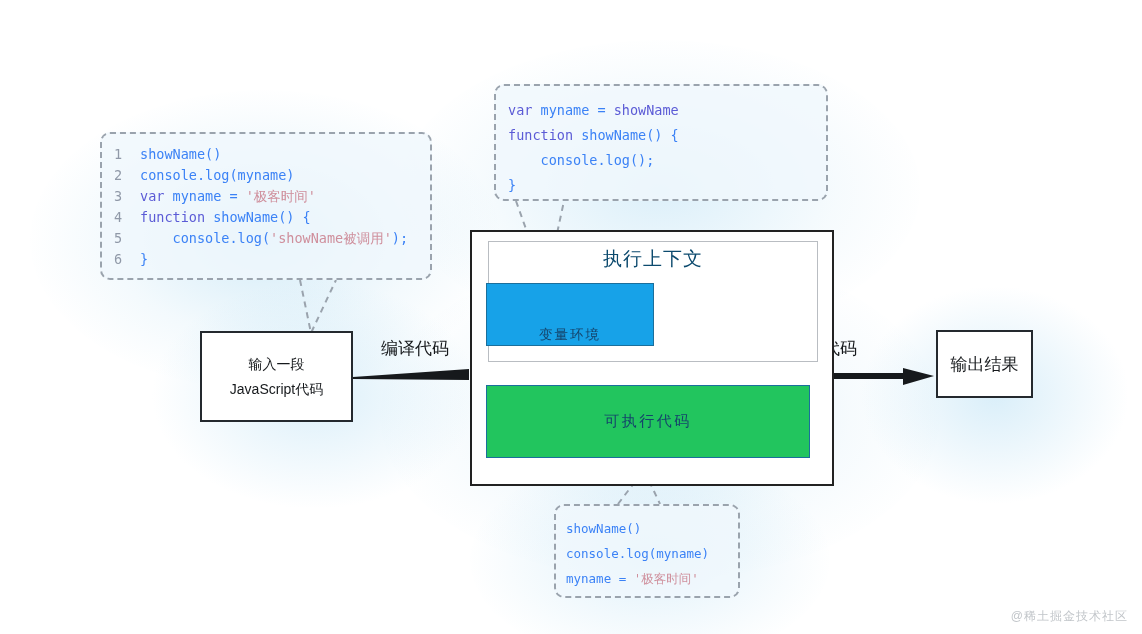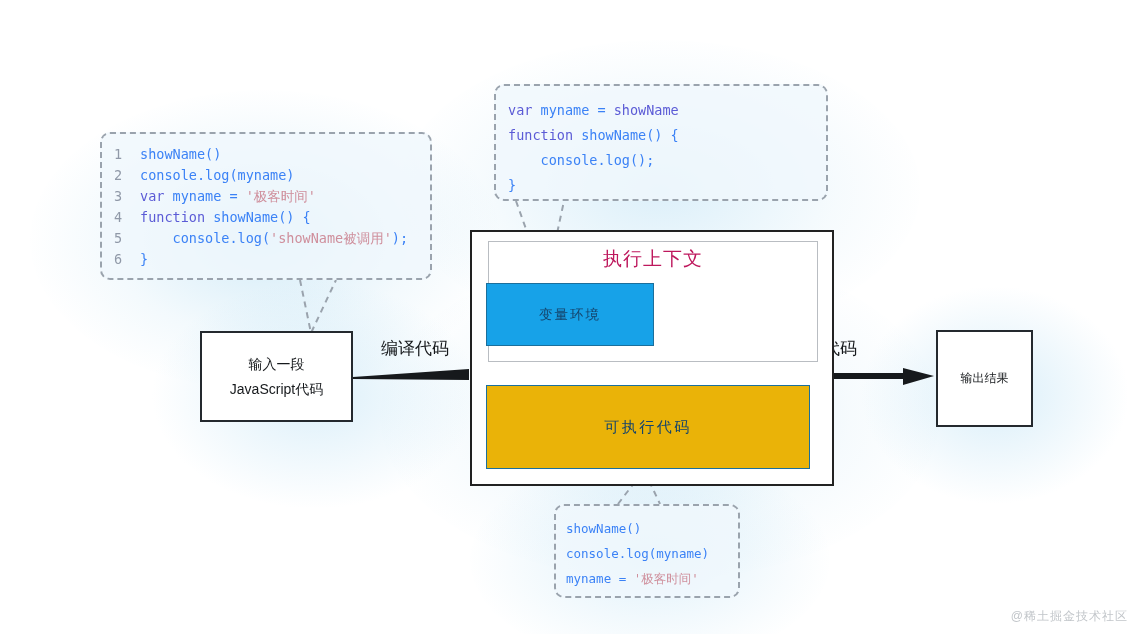--- a/index.html
+++ b/index.html
@@ -106,22 +106,22 @@
     color: #16191c;
   }
   #box-input {
     left: 200px; top: 331px;
     width: 153px; height: 91px;
     font-size: 14px;
     line-height: 25px;
   }
   #box-output {
     left: 936px; top: 330px;
-    width: 97px; height: 97px;
-    font-size: 12px;
+    width: 97px; height: 68px;
+    font-size: 17px;
   }
 
   
   #ec-outer {
     position: absolute;
     left: 470px; top: 230px;
     width: 364px; height: 256px;
     border: 2.5px solid #222;
     background: #ffffff;
     box-sizing: border-box;
@@ -133,29 +133,29 @@
     border: 1.5px solid #b9bdc2;
     background: #ffffff;
     box-sizing: border-box;
   }
   #ec-title {
     position: absolute;
     left: 488px; top: 246px;
     width: 330px;
     text-align: center;
     font-size: 19px;
-    color: #be185d;
+    color: #0c4a6e;
     letter-spacing: 1px;
   }
   .env-box {
     position: absolute;
     box-sizing: border-box;
     display: flex;
     flex-direction: row;
-    align-items: center;
+    align-items: flex-end;
     justify-content: center;
   }
   #box-ve {
     left: 486px; top: 283px;
     width: 168px; height: 63px;
     background: #17a2e8;
     border: 1.5px solid #1b6f9c;
   }
   #box-le {
     left: 663px; top: 283px;
@@ -171,22 +171,22 @@
   .env-en {
     font-size: 15px;
     line-height: 21px;
   }
   #box-ve .env-cn, #box-ve .env-en { color: #15446b; }
   #box-le .env-cn, #box-le .env-en { color: #26303a; }
 
   #box-exec {
     position: absolute;
     left: 486px; top: 385px;
-    width: 324px; height: 84px;
-    background: #eab308;
+    width: 324px; height: 73px;
+    background: #22c55e;
     border: 1.5px solid #1b6f9c;
     box-sizing: border-box;
     display: flex;
     align-items: center;
     justify-content: center;
     color: #15446b;
     font-size: 15px;
     letter-spacing: 2.5px;
   }
 

